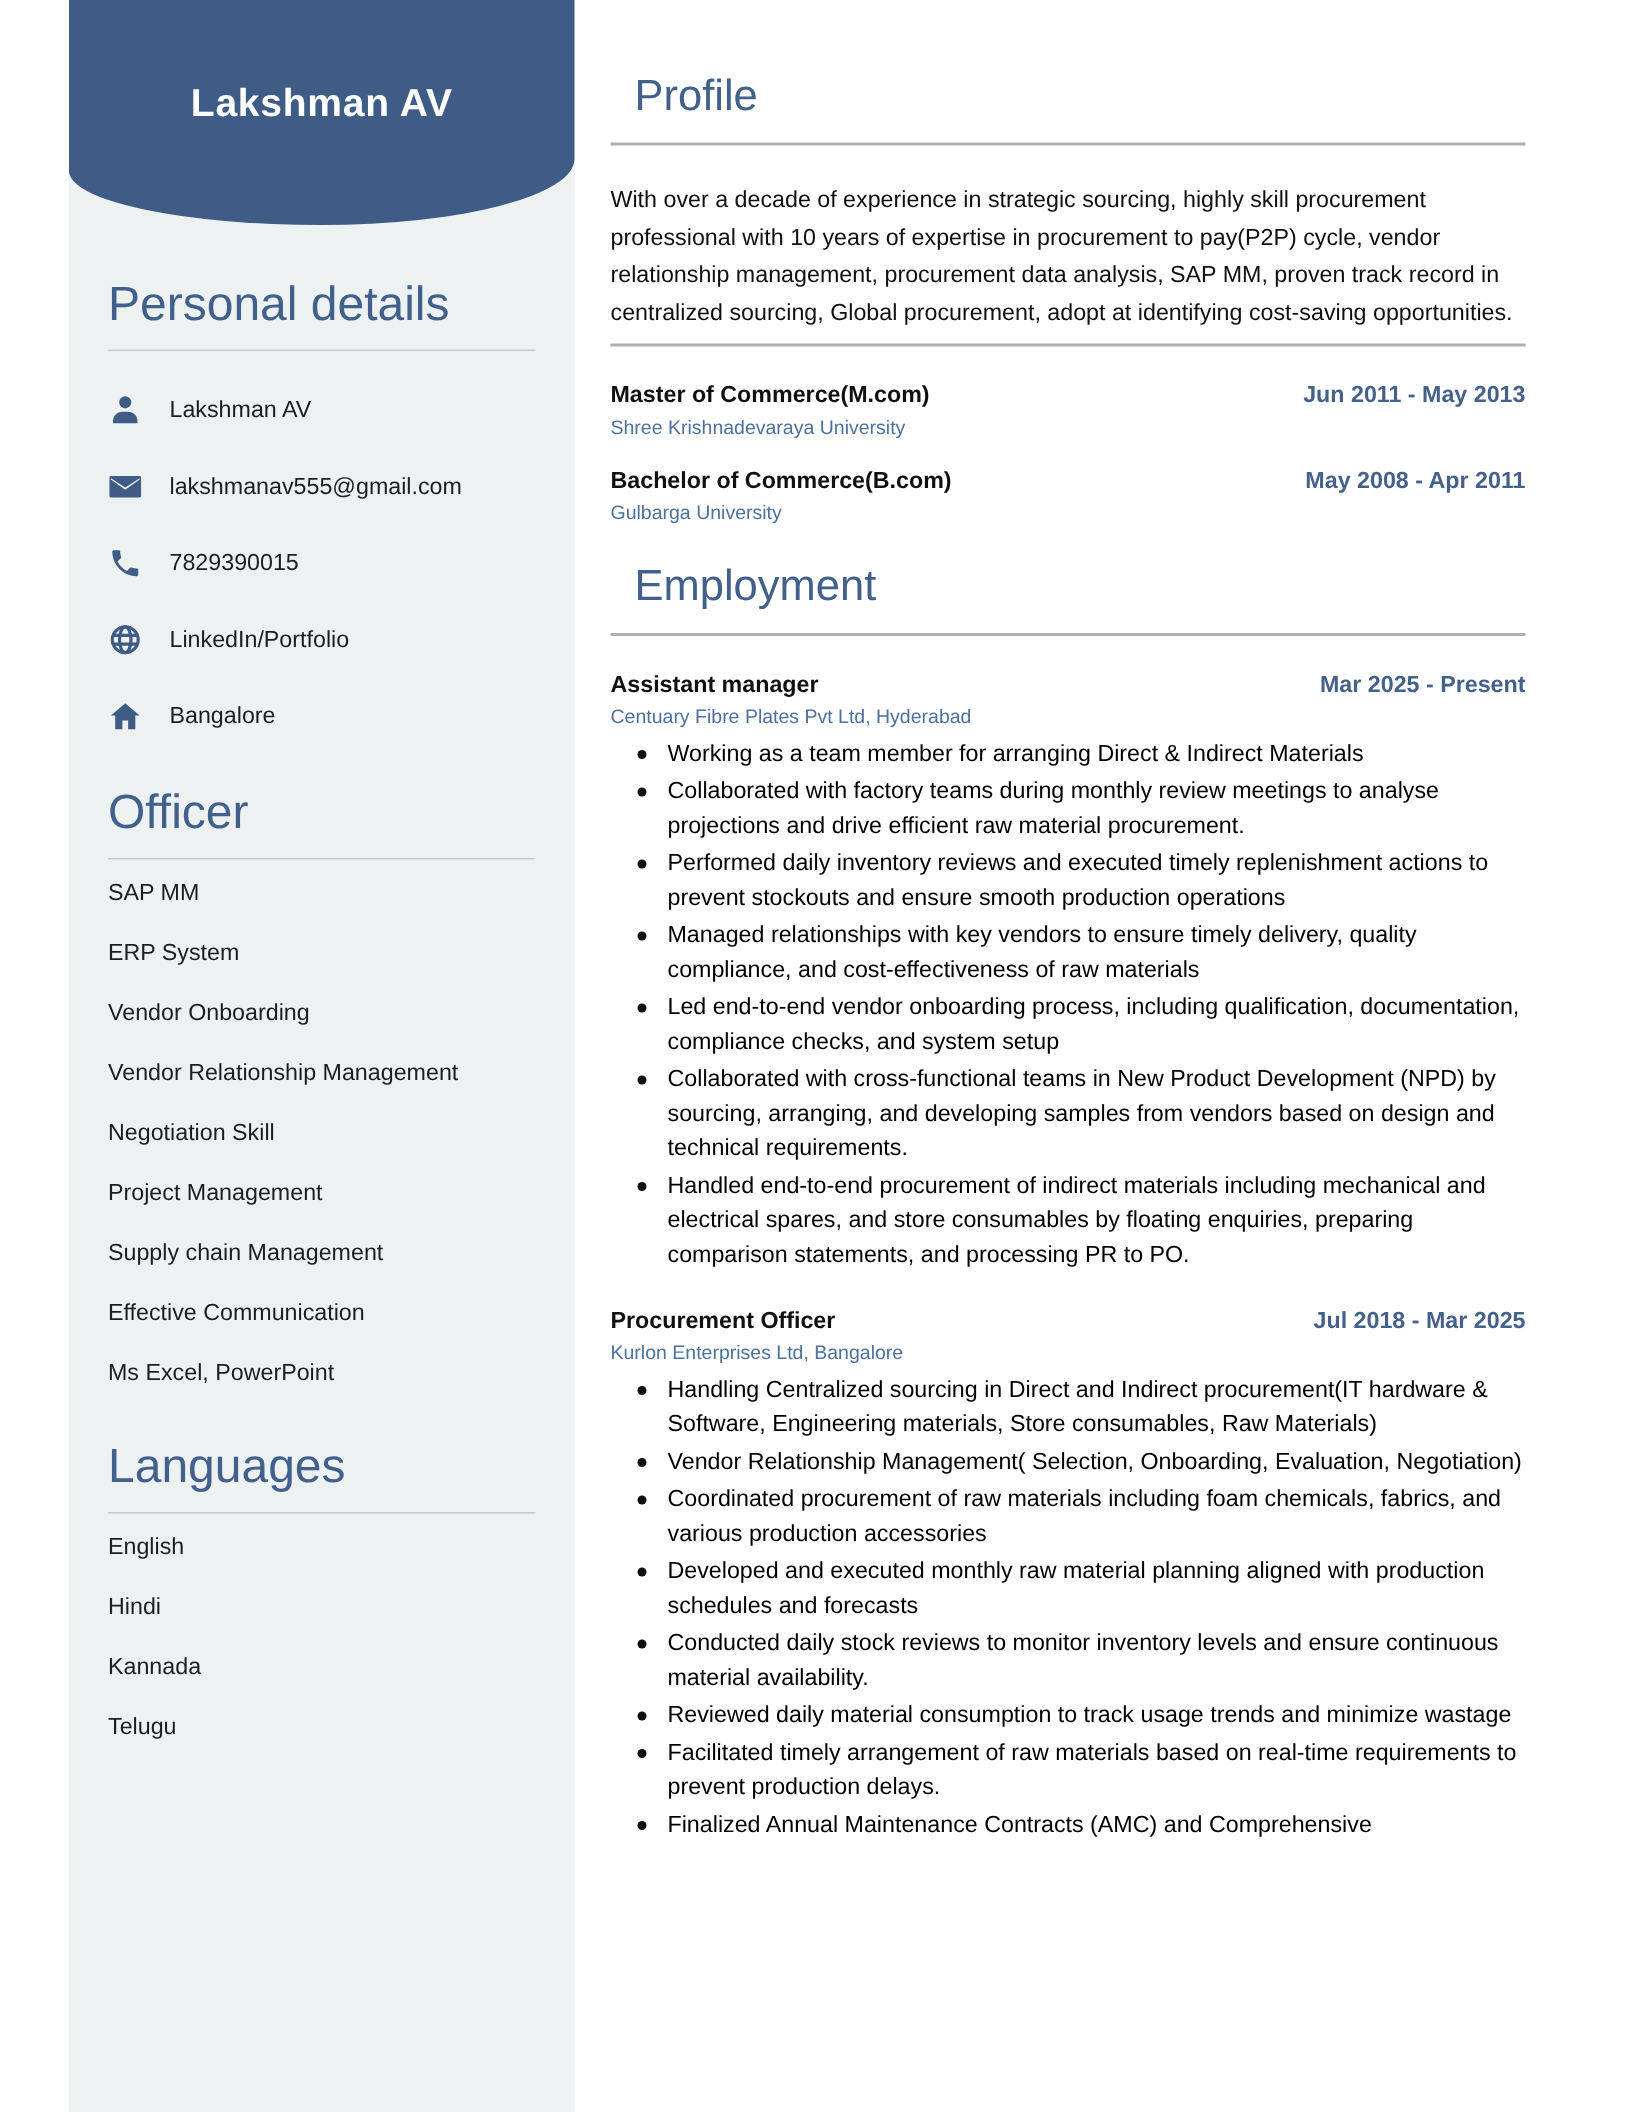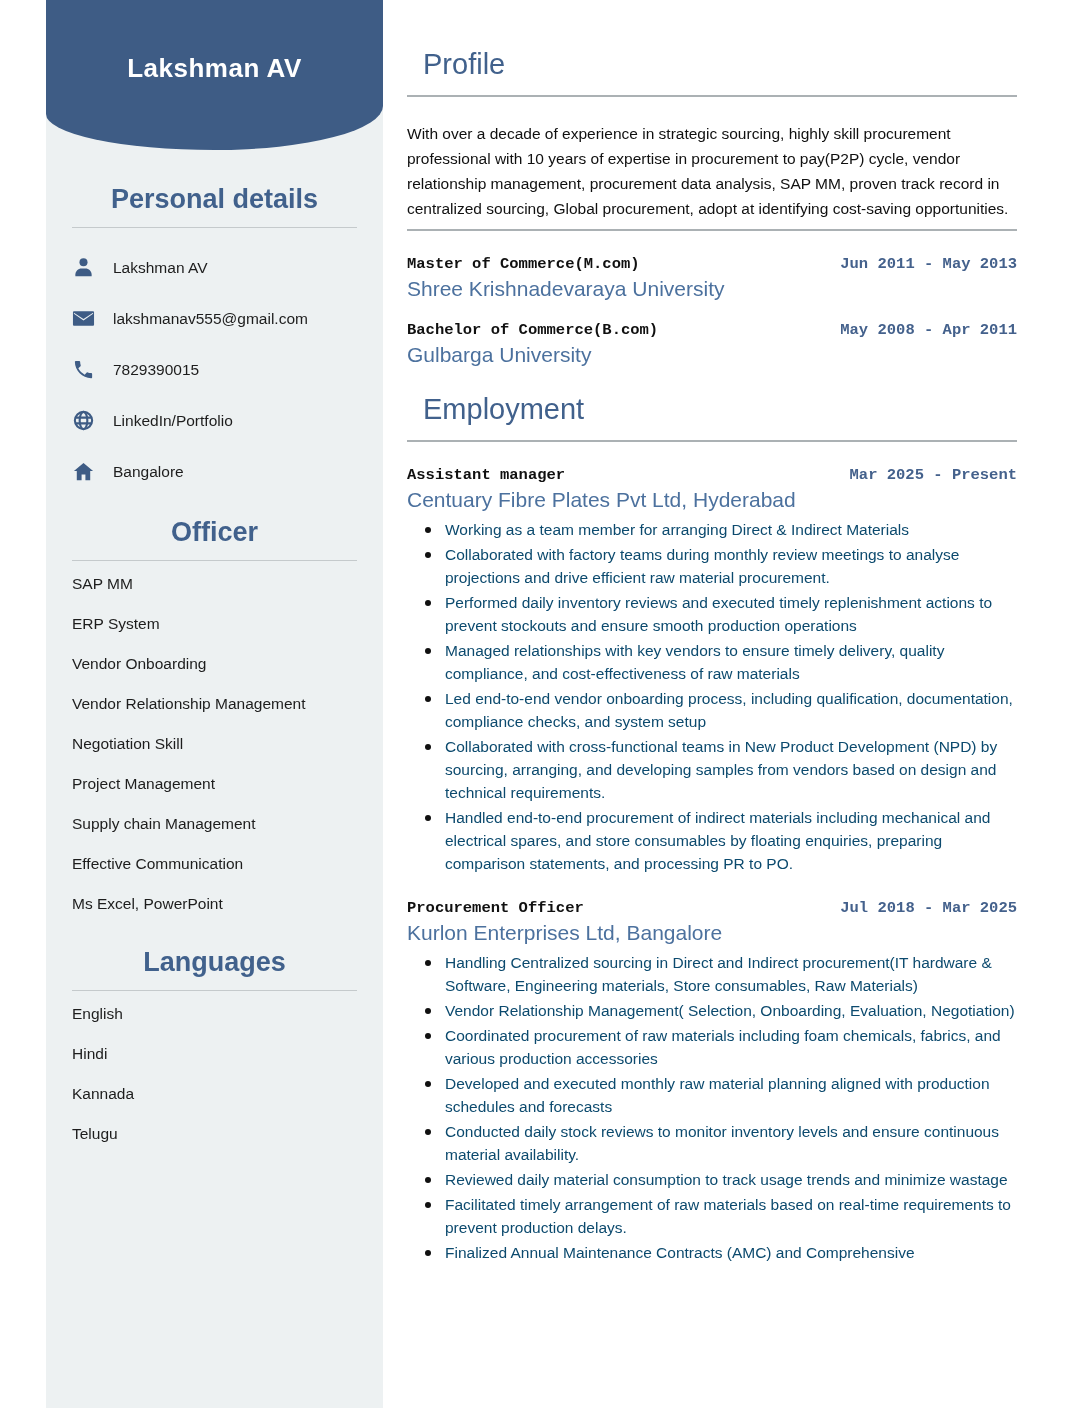--- a/index.html
+++ b/index.html
@@ -8,21 +8,21 @@
   
   .sidebar { position:absolute; left:46px; top:0; width:337px; height:1408px; background:#edf1f2; }
   .header-curve {
     position:relative; height:150px; background:#3e5c85;
     border-radius:0 0 50% 50% / 0 0 44px 36px;
     display:flex; align-items:center; justify-content:center;
   }
   .name { color:#ffffff; font-weight:bold; font-size:26px; letter-spacing:0.5px; padding-bottom:14px; }
 
   .side-content { padding:0 26px; }
-  .side-section-title { color:#41618c; font-size:27px; font-weight:700; margin:34px 0 12px;text-align:center; }
+  .side-section-title { color:#41618c; font-size:32px; font-weight:400; margin:34px 0 12px; }
   .side-rule { border:none; border-top:1px solid #c5cacc; margin:0 0 6px; }
 
   .detail-row { display:flex; align-items:center; gap:18px; margin:28px 0; }
   .detail-icon { width:23px; height:23px; flex:0 0 23px; display:flex; align-items:center; justify-content:center; }
   .detail-icon svg { width:23px; height:23px; fill:#3e5c85; }
   .detail-value { font-size:15.5px; color:#1d1d1d; }
 
   .plain-list { list-style:none; margin:14px 0 0; padding:0; }
   .plain-list li { font-size:15.5px; color:#1d1d1d; margin:0 0 22px; line-height:18px; }
 
@@ -30,27 +30,27 @@
   .main { position:absolute; left:407px; top:0; width:610px; }
   .main-section-title { color:#41618c; font-size:29px; font-weight:400; margin:0 16px 14px; }
   .main-rule { border:none; border-top:2px solid #abb1b4; margin:0 0 24px; }
   .section-profile .main-section-title { margin-top:48px; }
   .section-education .main-section-title { margin-top:30px; }
   .section-employment .main-section-title { margin-top:26px; }
 
   .profile-text { font-size:15.5px; line-height:25px; color:#101010; margin:0 0 8px; }
 
   .entry { margin:0 0 20px; }
-  .entry-header { display:flex; justify-content:space-between; align-items:flex-end;font-family:Liberation Mono, monospace; }
+  .entry-header { display:flex; justify-content:space-between; align-items:flex-end; }
   .entry-title { font-size:15.5px; font-weight:bold; color:#101010; }
   .entry-dates { font-size:15.5px; font-weight:bold; color:#44618c; white-space:nowrap; }
-  .entry-sub { font-size:21px; color:#4c719e; margin:4px 0 0; }
+  .entry-sub { font-size:13px; color:#4c719e; margin:4px 0 0; }
 
   .bullets { list-style:none; margin:6px 0 0; padding:0 0 0 14px; }
-  .bullets li { position:relative; font-size:15.5px; line-height:23px; color:#0c4a6e; padding-left:24px; margin:0 0 2px; }
+  .bullets li { position:relative; font-size:15.5px; line-height:23px; color:#000000; padding-left:24px; margin:0 0 2px; }
   .bullets li::before { content:''; position:absolute; left:4px; top:9px; width:6px; height:6px; border-radius:50%; background:#101010; }
 
   .job { margin:0 0 24px; }
 </style>
 </head>
 <body>
 
 <div class="page">
 
   <aside class="sidebar">

